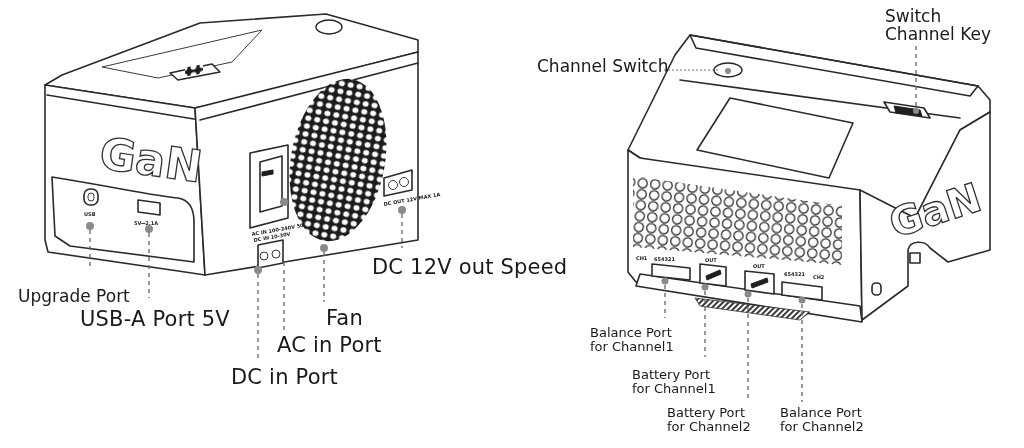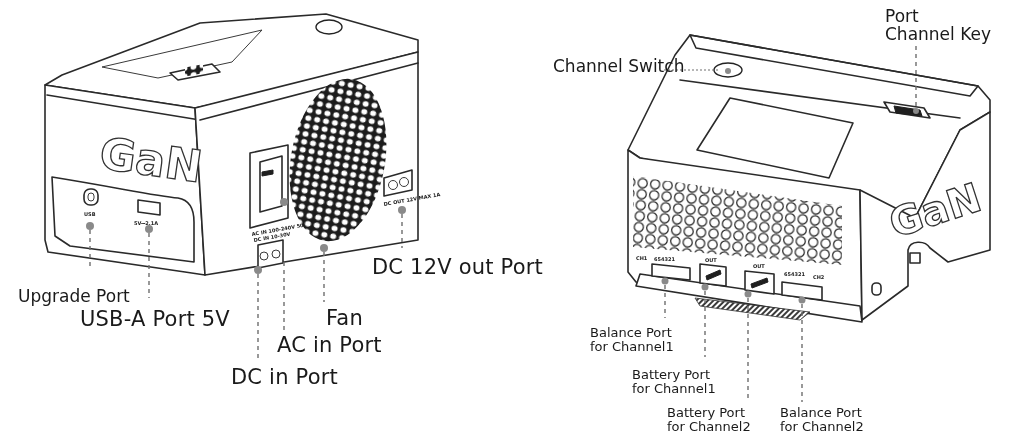--- a/index.html
+++ b/index.html
@@ -151,25 +151,25 @@
     <circle class="dot" cx="802" cy="300" r="3.5"></circle>
     <line class="lead" x1="802" y1="304" x2="802" y2="402"></line>
   </g>
 </svg>
 
 <div class="label md" style="left:18px; top:271px;margin-top:17px;">Upgrade Port</div>
 <div class="label lg" style="left:80px; top:308px;">USB-A Port 5V</div>
 <div class="label lg" style="left:310px; top:307px;margin-left:16px;">Fan</div>
 <div class="label lg" style="left:277px; top:334px;">AC in Port</div>
 <div class="label lg" style="left:231px; top:366px;">DC in Port</div>
-<div class="label lg" style="left:372px; top:256px;">DC 12V out Port</div>
+<div class="label lg" style="left:372px; top:256px;">DC 12V out Speed</div>
 
-<div class="label md" style="left:537px; top:58px;margin-left:16px;">Channel Switch</div>
+<div class="label md" style="left:537px; top:58px;">Channel Switch</div>
 <div class="label md" style="left:885px; top:8px;">
-  <div>Port</div>
+  <div>Switch</div>
   <div>Channel Key</div>
 </div>
 <div class="label sm" style="left:590px; top:326px;">
   <div>Balance Port</div>
   <div>for Channel1</div>
 </div>
 <div class="label sm" style="left:632px; top:368px;">
   <div>Battery Port</div>
   <div>for Channel1</div>
 </div>

